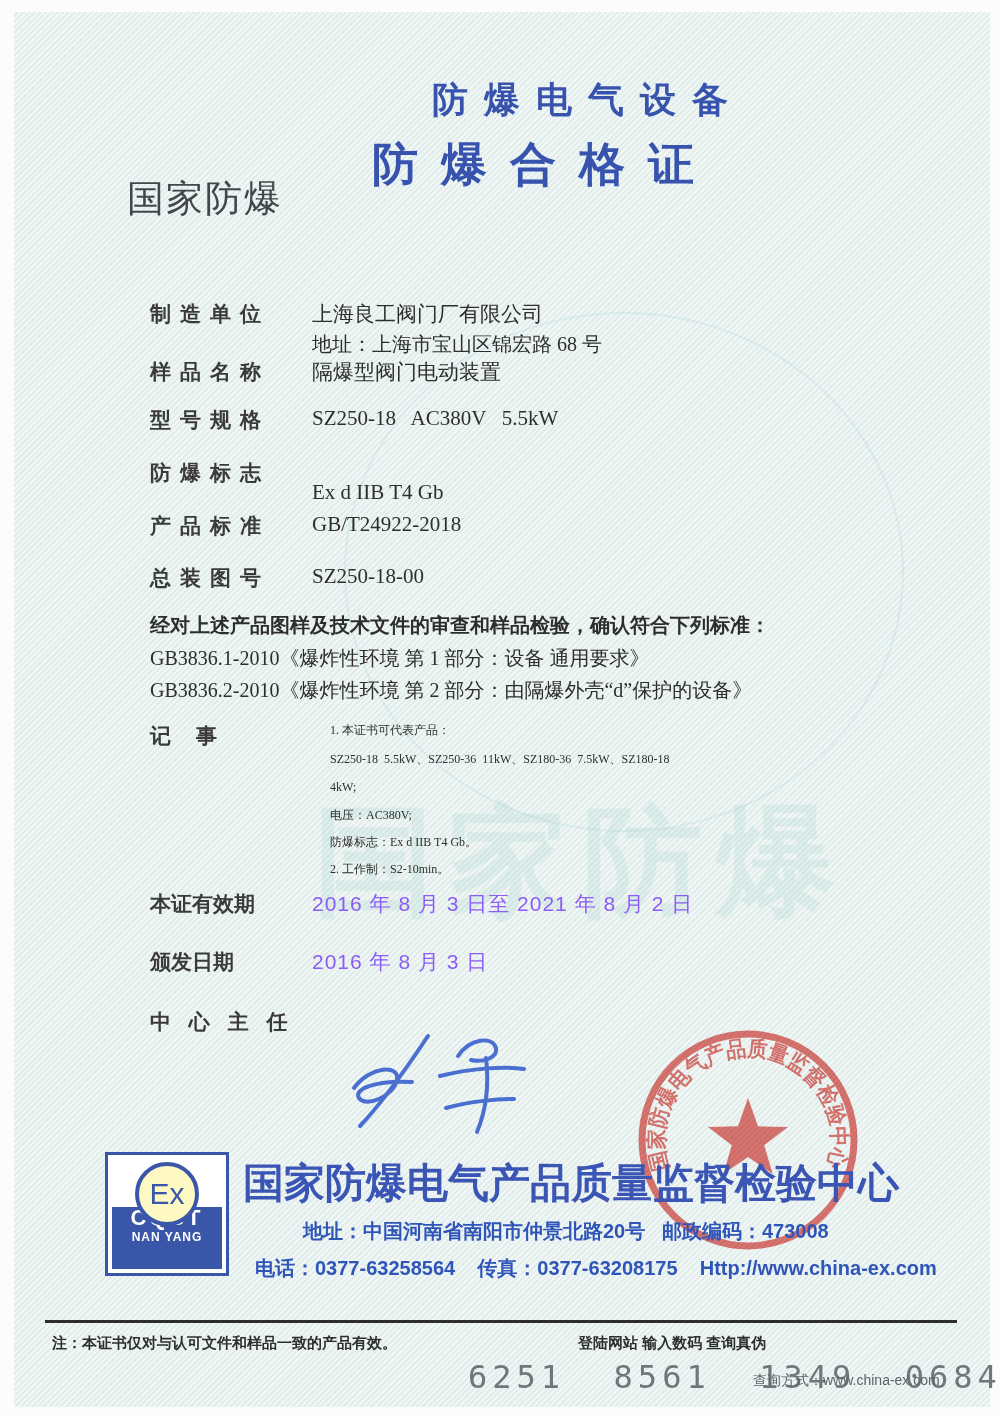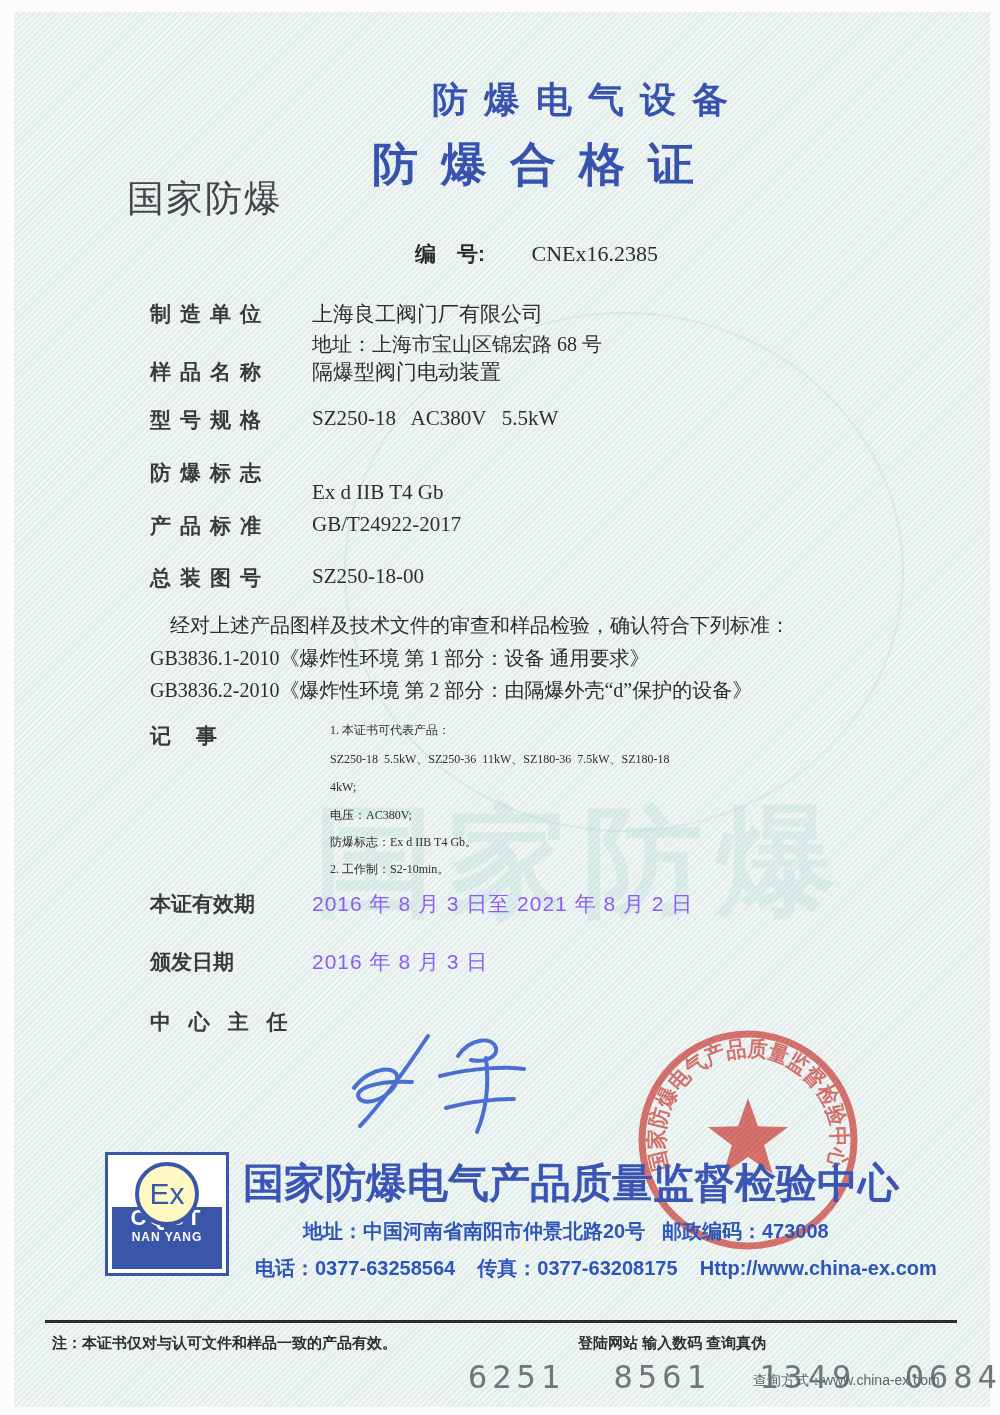--- a/index.html
+++ b/index.html
@@ -30,21 +30,21 @@
   .cnex-caption{position:absolute;left:100px;top:174px;width:210px;text-align:center;font-size:37px;color:#43474a;letter-spacing:2px;}
   .doc-type{position:absolute;left:432px;top:76px;font-size:36px;font-weight:800;color:var(--title_blue);letter-spacing:16px;white-space:nowrap;}
   .doc-title{position:absolute;left:372px;top:134px;font-size:46px;font-weight:800;color:var(--title_blue);letter-spacing:23px;white-space:nowrap;}
   .cert-row{position:absolute;top:240px;left:415px;white-space:nowrap;}
   .cert-label{font-size:21px;font-weight:700;color:#2a2a2a;}
   .cert-no{font-size:22px;color:#2c2c2c;font-family:"Liberation Serif",serif;margin-left:42px;}
   
   .flabel{position:absolute;left:150px;font-size:21px;font-weight:600;color:var(--label_dark);letter-spacing:9px;white-space:nowrap;}
   .fvalue{position:absolute;left:312px;font-size:21px;color:var(--text_dark);font-family:"Liberation Serif","DejaVu Serif",serif;white-space:pre;}
   .std{position:absolute;left:150px;font-size:20px;color:#2d2d2d;white-space:nowrap;}
-  .std-intro{font-weight:400;margin-left:20px;}
+  .std-intro{font-weight:700;}
   .std-item{font-family:"Liberation Serif","DejaVu Serif",serif;}
   .note-line{position:absolute;left:330px;font-size:12px;color:var(--text_dark);font-family:"Liberation Serif","DejaVu Serif",serif;white-space:pre;}
   .sans-label{position:absolute;left:150px;font-size:21px;font-weight:600;color:var(--label_dark);white-space:nowrap;}
   .sans-value{position:absolute;left:312px;font-size:21px;color:#8b5cf6;letter-spacing:1px;white-space:pre;}
   
   .signature{position:absolute;left:340px;top:1028px;width:200px;height:115px;}
   .signature path{stroke:var(--ink_blue);stroke-width:4;fill:none;stroke-linecap:round;}
   .stamp{position:absolute;left:628px;top:1022px;width:240px;height:240px;opacity:.8;mix-blend-mode:multiply;}
   .stamp .ring{stroke:var(--stamp_red);stroke-width:7;fill:none;}
   .stamp .star{fill:var(--stamp_red);}
@@ -73,40 +73,36 @@
 
 <div class="page">
   <div class="inner">
     <div class="wm-circle"></div>
     <div class="wm-text">国家防爆</div>
   </div>
 
   <div class="cnex-caption">国家防爆</div>
   <div class="doc-type">防爆电气设备</div>
   <div class="doc-title">防爆合格证</div>
-  <div class="cert-row">
-    <span class="cert-label">编　号:</span>
-    <span class="cert-no">CNEx16.2385</span>
-  </div>
 
   <div class="flabel" style="top:300px">制造单位</div>
   <div class="fvalue" style="top:300px">上海良工阀门厂有限公司</div>
   <div class="fvalue" style="top:331px;font-size:20px">地址：上海市宝山区锦宏路 68 号</div>
 
   <div class="flabel" style="top:358px">样品名称</div>
   <div class="fvalue" style="top:358px">隔爆型阀门电动装置</div>
 
   <div class="flabel" style="top:406px">型号规格</div>
   <div class="fvalue" style="top:406px">SZ250-18   AC380V   5.5kW</div>
 
   <div class="flabel" style="top:459px">防爆标志</div>
   <div class="fvalue" style="top:480px">Ex d IIB T4 Gb</div>
 
   <div class="flabel" style="top:512px">产品标准</div>
-  <div class="fvalue" style="top:512px">GB/T24922-2017</div>
+  <div class="fvalue" style="top:512px">GB/T24922-2018</div>
 
   <div class="flabel" style="top:564px">总装图号</div>
   <div class="fvalue" style="top:564px">SZ250-18-00</div>
 
   <div class="std std-intro" style="top:612px">经对上述产品图样及技术文件的审查和样品检验，确认符合下列标准：</div>
   <div class="std std-item" style="top:645px">GB3836.1-2010《爆炸性环境 第 1 部分：设备 通用要求》</div>
   <div class="std std-item" style="top:677px">GB3836.2-2010《爆炸性环境 第 2 部分：由隔爆外壳“d”保护的设备》</div>
 
   <div class="sans-label" style="top:722px;letter-spacing:2px">记　事</div>
   <div class="note-line" style="top:722px">1. 本证书可代表产品：</div>

